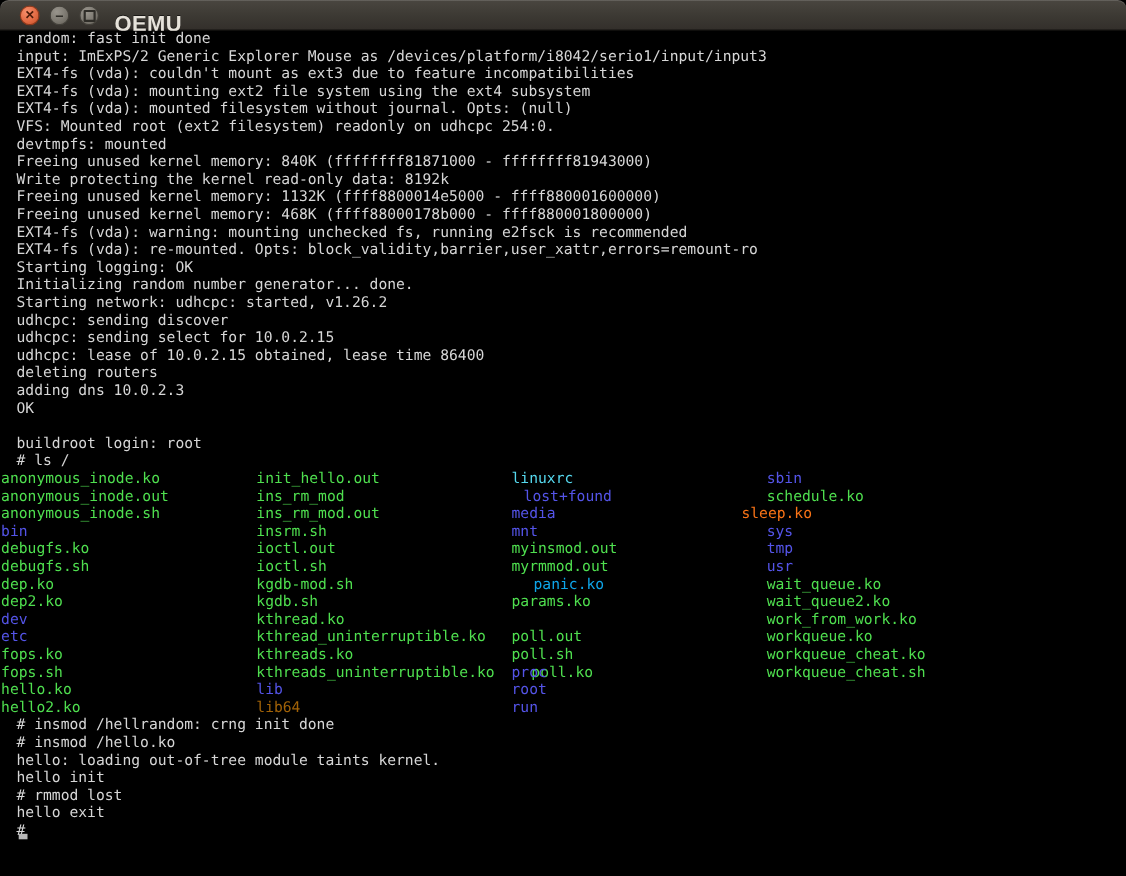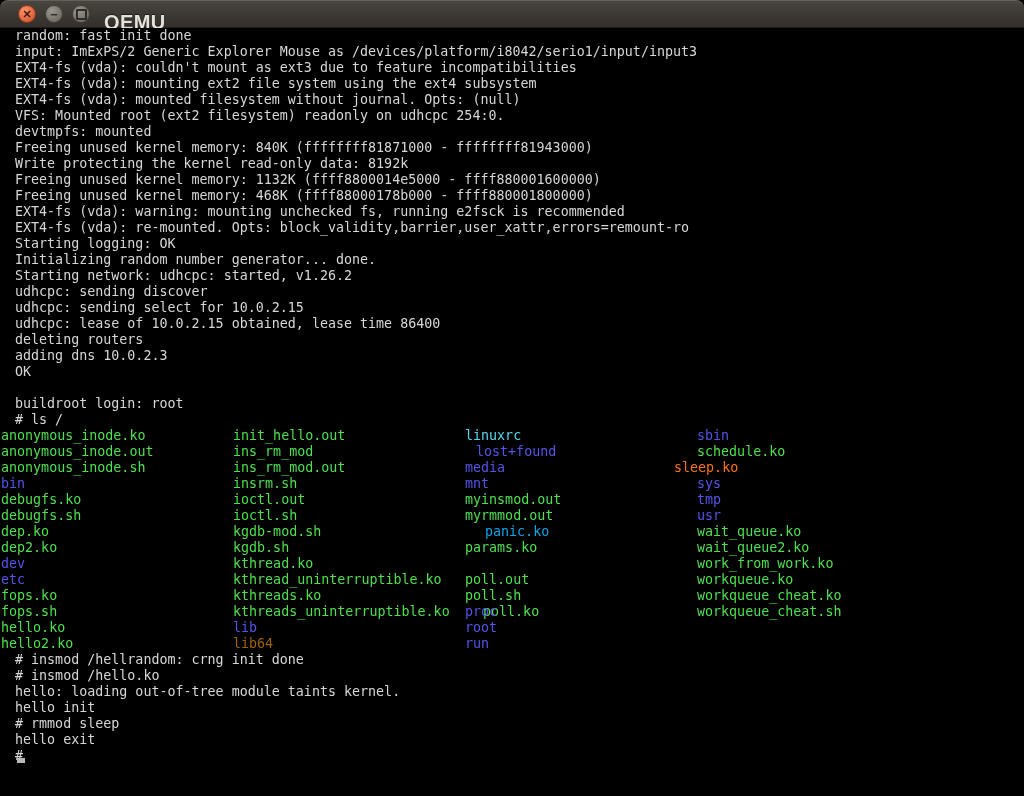--- a/index.html
+++ b/index.html
@@ -92,17 +92,17 @@
       <div class="trow"><span class="ls" style="left: 1px; color: rgb(84, 84, 232);">dev</span><span class="ls" style="left: 233px; color: rgb(79, 223, 79);">kthread.ko</span><span class="ls" style="left: 483px; color: rgb(79, 223, 79); margin-top: 48px;">poll.ko</span><span class="ls" style="left: 697px; color: rgb(79, 223, 79);">work_from_work.ko</span></div>
       <div class="trow"><span class="ls" style="left: 1px; color: rgb(84, 84, 232);">etc</span><span class="ls" style="left: 233px; color: rgb(79, 223, 79);">kthread_uninterruptible.ko</span><span class="ls" style="left: 465px; color: rgb(79, 223, 79);">poll.out</span><span class="ls" style="left: 697px; color: rgb(79, 223, 79);">workqueue.ko</span></div>
       <div class="trow"><span class="ls" style="left: 1px; color: rgb(79, 223, 79);">fops.ko</span><span class="ls" style="left: 233px; color: rgb(79, 223, 79);">kthreads.ko</span><span class="ls" style="left: 465px; color: rgb(79, 223, 79);">poll.sh</span><span class="ls" style="left: 697px; color: rgb(79, 223, 79);">workqueue_cheat.ko</span></div>
       <div class="trow"><span class="ls" style="left: 1px; color: rgb(79, 223, 79);">fops.sh</span><span class="ls" style="left: 233px; color: rgb(79, 223, 79);">kthreads_uninterruptible.ko</span><span class="ls" style="left: 465px; color: rgb(84, 84, 232);">proc</span><span class="ls" style="left: 697px; color: rgb(79, 223, 79);">workqueue_cheat.sh</span></div>
       <div class="trow"><span class="ls" style="left: 1px; color: rgb(79, 223, 79);">hello.ko</span><span class="ls" style="left: 233px; color: rgb(84, 84, 232);">lib</span><span class="ls" style="left: 465px; color: rgb(84, 84, 232);">root</span></div>
       <div class="trow"><span class="ls" style="left: 1px; color: rgb(79, 223, 79);">hello2.ko</span><span class="ls" style="left: 233px; color: #a16207;">lib64</span><span class="ls" style="left: 465px; color: rgb(84, 84, 232);">run</span></div>
       <div class="trow"><span># insmod /hellrandom: crng init done</span></div>
       <div class="trow"><span># insmod /hello.ko</span></div>
       <div class="trow"><span>hello: loading out-of-tree module taints kernel.</span></div>
       <div class="trow"><span>hello init</span></div>
-      <div class="trow"><span># rmmod sleep</span></div>
+      <div class="trow"><span># rmmod lost</span></div>
       <div class="trow"><span>hello exit</span></div>
       <div class="trow"><span># </span><div class="cursor"></div></div>
     </div>
 </div>
 
 </body></html>

